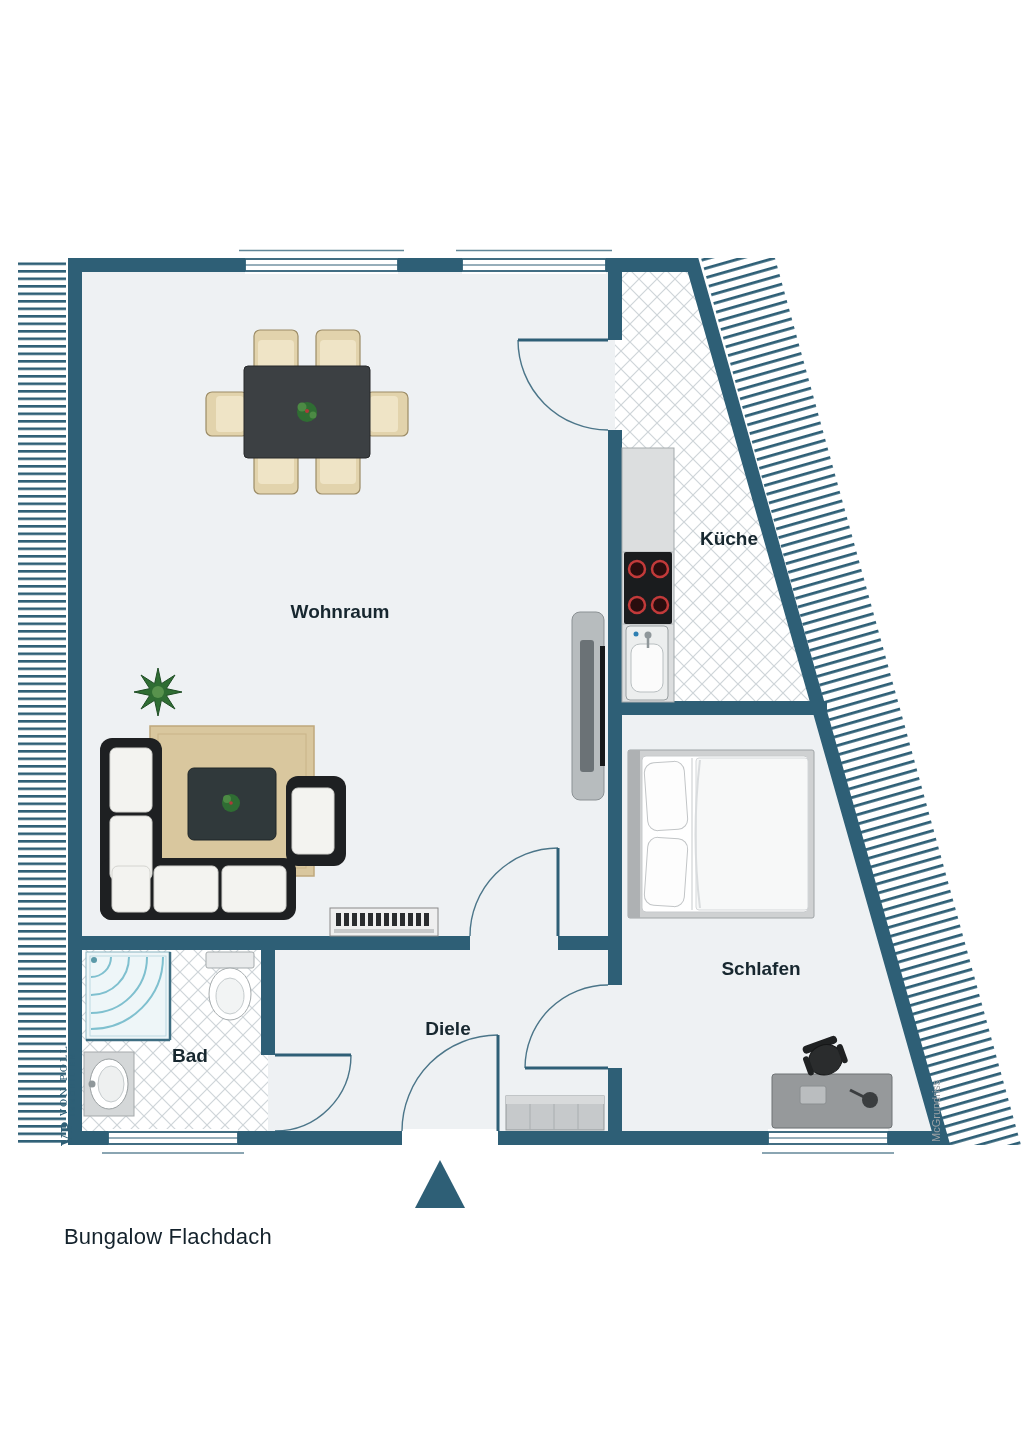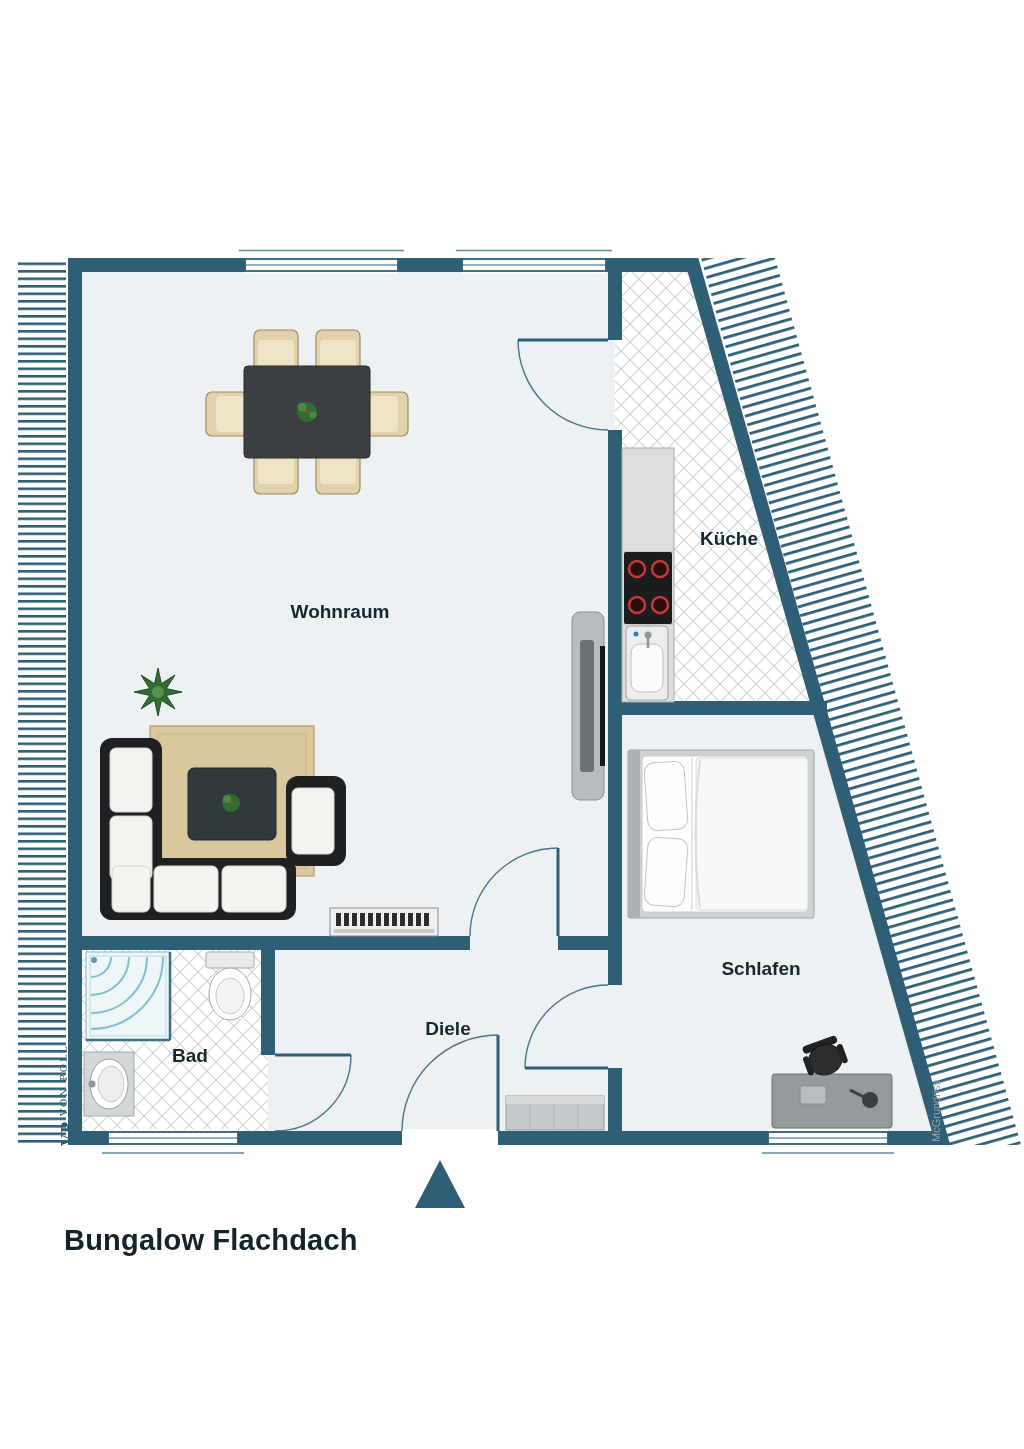--- a/index.html
+++ b/index.html
@@ -10,21 +10,21 @@
     --burner:#c23a3a;
   }
   html,body{margin:0;padding:0;background:#ffffff;}
   .canvas{
     position:relative;width:1024px;height:1449px;background:#ffffff;
     overflow:hidden;font-family:"Liberation Sans",sans-serif;
   }
   .plan-svg{position:absolute;left:0;top:0;}
   .room-label{font-family:"Liberation Sans",sans-serif;font-weight:bold;font-size:19px;fill:#17272f;}
   .plan-title{
-    position:absolute;left:64px;top:1224px;font-size:29px;font-weight:700;
+    position:absolute;left:64px;top:1224px;font-size:22px;font-weight:400;
     color:#14222c;letter-spacing:.2px;
   }
   .wm-left{
     position:absolute;left:58px;top:1146px;transform:rotate(-90deg);
     transform-origin:top left;display:flex;align-items:center;gap:5px;
     color:var(--wall);white-space:nowrap;
   }
   .wm-logo{font-family:"DejaVu Serif",serif;font-size:15px;font-weight:bold;letter-spacing:1px;}
   .wm-text{display:flex;flex-direction:column;line-height:1.1;}
   .wm-brand{font-family:"DejaVu Serif",serif;font-size:10px;letter-spacing:2px;}

